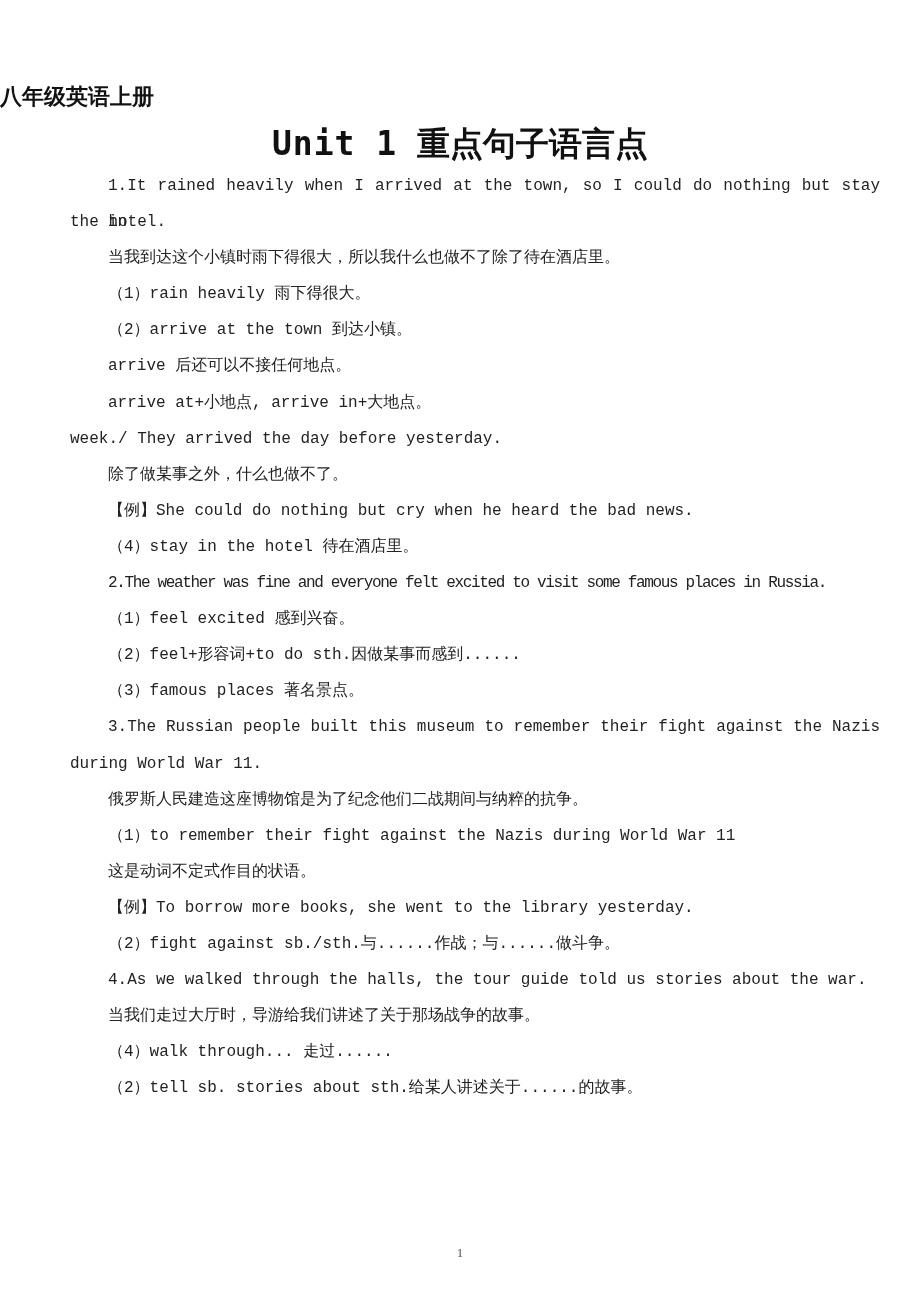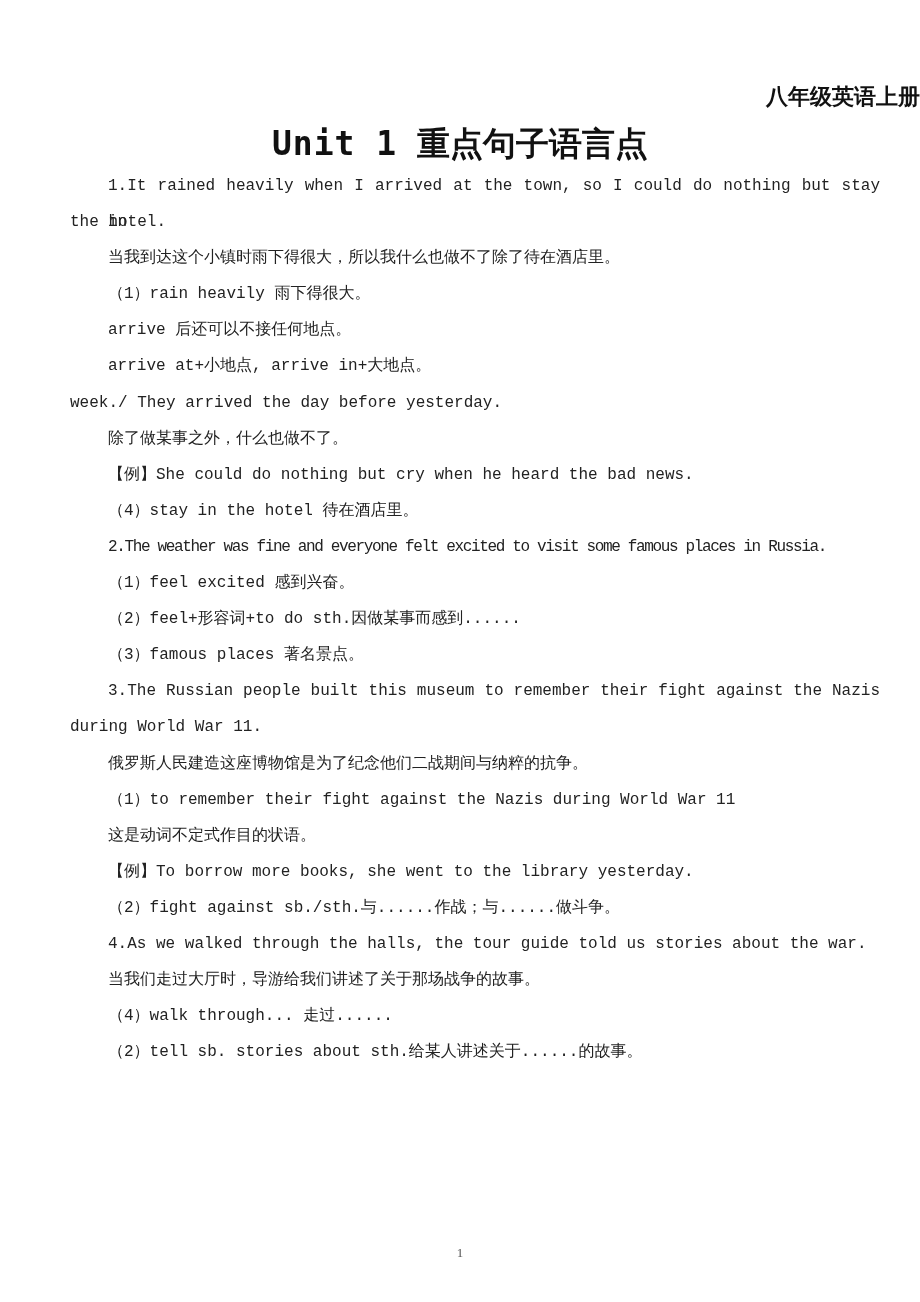--- a/index.html
+++ b/index.html
@@ -20,21 +20,21 @@
       left: 0;
       top: 0;
       width: 920px;
       height: 1302px;
     }
     .subtitle {
       position: absolute;
       left: 0;
       width: 920px;
       top: 82px;
-      text-align: right;
+      text-align: left;
       font-family: "DejaVu Sans", sans-serif;
       font-weight: bold;
       font-size: 22px;
       line-height: 30px;
       color: #111;
     }
     .title {
       position: absolute;
       left: 0;
       width: 920px;
@@ -103,20 +103,21 @@
   <div class="title">
     <span class="t-en">Unit 1</span>
     <span class="t-zh">重点句子语言点</span>
   </div>
 
   <div class="body-text">
     <div class="line ind justify">1.It rained heavily when I arrived at the town, so I could do nothing but stay in</div>
     <div class="line">the hotel.</div>
     <div class="line ind zh">当我到达这个小镇时雨下得很大，所以我什么也做不了除了待在酒店里。</div>
     <div class="line ind-sub">（1）rain heavily 雨下得很大。</div>
+    <div class="line ind-sub">（2）arrive at the town 到达小镇。</div>
     <div class="line ind">arrive 后还可以不接任何地点。</div>
     <div class="line ind">arrive at+小地点, arrive in+大地点。</div>
     <div class="line">week./ They arrived the day before yesterday.</div>
     <div class="line ind zh">除了做某事之外，什么也做不了。</div>
     <div class="line ind">【例】She could do nothing but cry when he heard the bad news.</div>
     <div class="line ind-sub">（4）stay in the hotel 待在酒店里。</div>
     <div class="line ind tight" style="letter-spacing:-1.35px;">2.The weather was fine and everyone felt excited to visit some famous places in Russia.</div>
     <div class="line ind-sub">（1）feel excited 感到兴奋。</div>
     <div class="line ind-sub">（2）feel+形容词+to do sth.因做某事而感到......</div>
     <div class="line ind-sub">（3）famous places 著名景点。</div>

